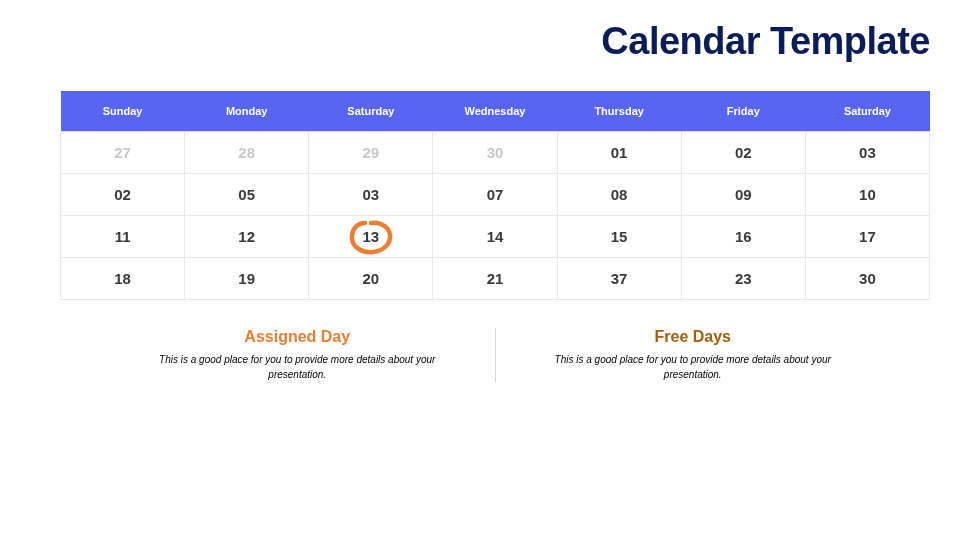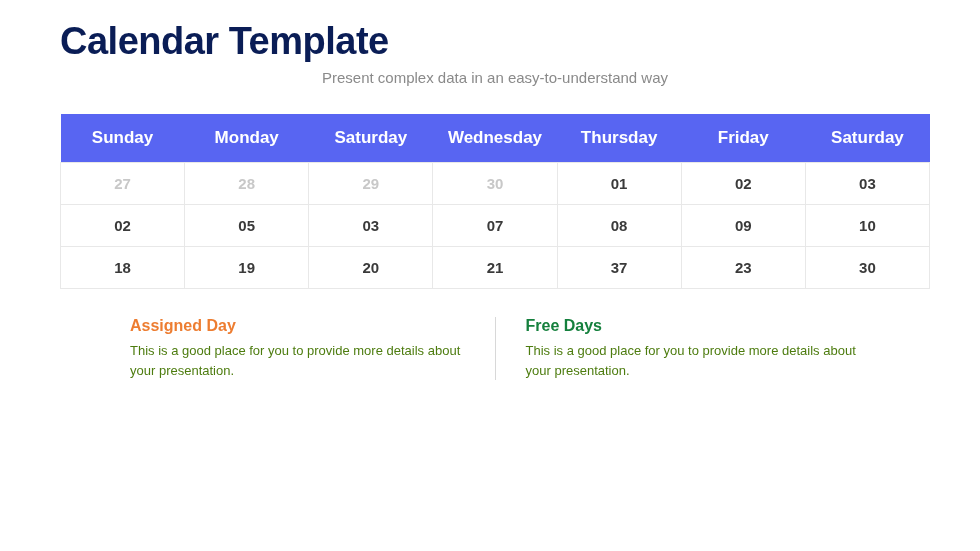--- a/index.html
+++ b/index.html
@@ -7,21 +7,21 @@
     width: 980px;
     height: 551px;
     background: #ffffff;
     font-family: -apple-system, BlinkMacSystemFont, "Segoe UI", Arial, sans-serif;
     overflow: hidden;
   }
   .container {
     padding: 20px 50px 0 60px;
   }
   .title {
-    text-align: left;
+    text-align: right;
     font-size: 38px;
     font-weight: 800;
     color: #0a1d56;
     letter-spacing: -0.5px;
   }
   .subtitle {
     text-align: center;
     font-size: 15px;
     color: #8a8a8a;
     margin-top: 6px;
@@ -30,21 +30,21 @@
   .calendar {
     margin-top: 28px;
     width: 100%;
     border-collapse: collapse;
     table-layout: fixed;
   }
   .calendar th {
     background: #5865f2;
     color: #ffffff;
     font-weight: 600;
-    font-size: 17px;
+    font-size: 11px;
     padding: 14px 0;
     text-align: center;
   }
   .calendar td {
     border: 1px solid #e8e8e8;
     text-align: center;
     font-size: 15px;
     font-weight: 700;
     color: #3a3a3a;
     padding: 12px 0;
@@ -62,44 +62,45 @@
     height: 40px;
     pointer-events: none;
   }
   .footer {
     display: flex;
     margin-top: 28px;
     padding: 0 40px;
   }
   .footer-col {
     flex: 1;
+    text-align: center;
     padding: 0 30px;
   }
   .footer-col.left {
     border-right: 1px solid #d8d8d8;
   }
   .footer-title {
     font-size: 16px;
     font-weight: 700;
     margin-bottom: 6px;
   }
   .footer-title.assigned { color: #ed7d31; }
-  .footer-title.free { color: #15803d; }
+  .footer-title.free { color: #a16207; }
   .footer-text {
-    font-size: 13px;
-    color: #4d7c0f;
+    font-size: 10px;
+    color: #000000;
     line-height: 1.5;
+    font-style: italic;
   }
 </style>
 </head>
 <body>
 
 <div class="container">
   <h1 class="title">Calendar Template</h1>
-  <p class="subtitle">Present complex data in an easy-to-understand way</p>
 
   <table class="calendar">
     <thead>
       <tr>
         <th>Sunday</th>
         <th>Monday</th>
         <th>Saturday</th>
         <th>Wednesday</th>
         <th>Thursday</th>
         <th>Friday</th>
@@ -119,20 +120,31 @@
         <tr>
           <td><span>02</span></td>
           <td><span>05</span></td>
           <td><span>03</span></td>
           <td><span>07</span></td>
           <td><span>08</span></td>
           <td><span>09</span></td>
           <td><span>10</span></td>
         </tr>
         <tr>
+          <td><span>11</span></td>
+          <td><span>12</span></td>
+          <td><span>13</span><svg class="circle-mark" viewBox="0 0 48 40">
+              <path d="M 18 6 C 10 6 4 13 5 22 C 6 31 16 36 26 35 C 36 34 44 27 43 18 C 42 10 34 5 24 6" fill="none" stroke="#ed7d31" stroke-width="4.5" stroke-linecap="round"></path>
+            </svg></td>
+          <td><span>14</span></td>
+          <td><span>15</span></td>
+          <td><span>16</span></td>
+          <td><span>17</span></td>
+        </tr>
+        <tr>
           <td><span>18</span></td>
           <td><span>19</span></td>
           <td><span>20</span></td>
           <td><span>21</span></td>
           <td><span>37</span></td>
           <td><span>23</span></td>
           <td><span>30</span></td>
         </tr>
       </tbody>
   </table>

